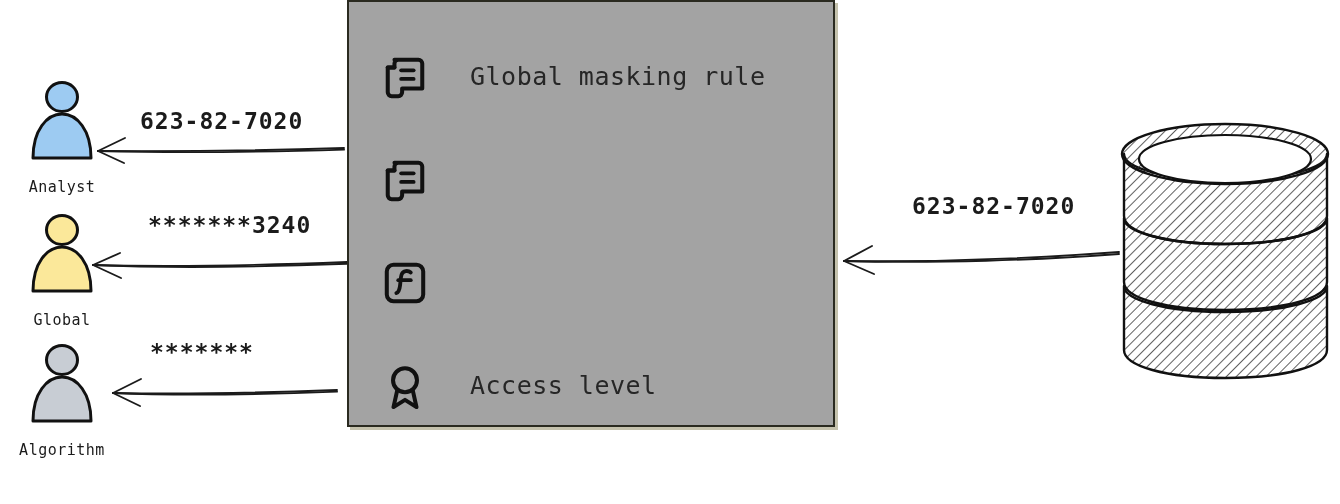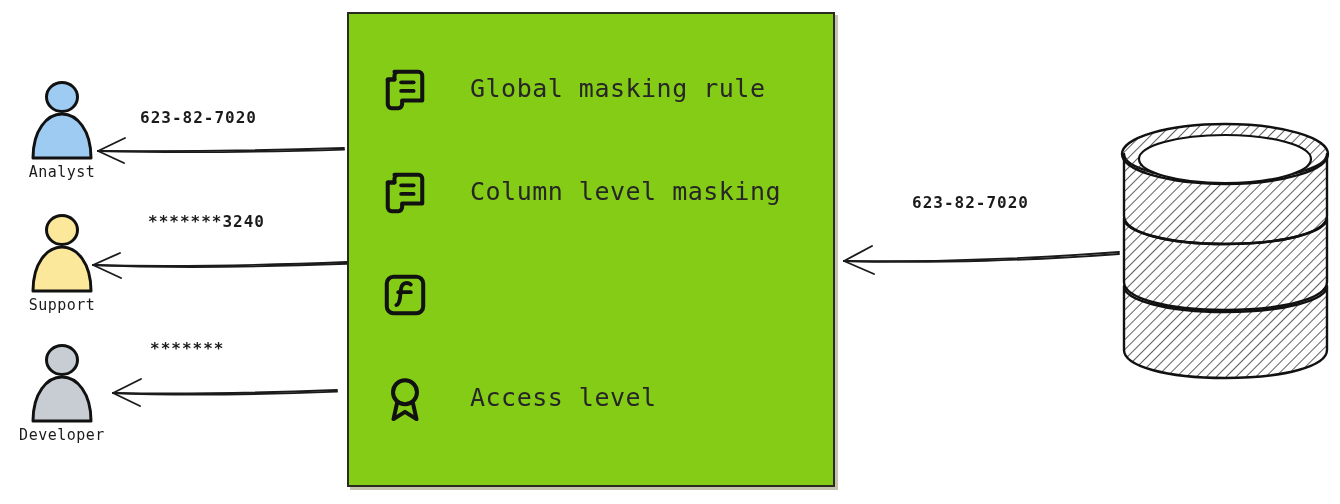--- a/index.html
+++ b/index.html
@@ -25,33 +25,33 @@
     width: 78px;
     height: 82px;
     margin: 0 auto;
     display: block;
   }
   .actor-label {
     font-family: "DejaVu Sans Mono", "Liberation Mono", monospace;
     font-size: 15px;
     color: #1b1b1b;
     letter-spacing: 0.5px;
-    margin-top: 1px;
+    margin-top: 16px;
     white-space: nowrap;
   }
 
   #actor-analyst   { left: 2px;  top: 80px; }
   #actor-support   { left: 2px;  top: 213px; }
   #actor-developer { left: 2px;  top: 343px; }
 
   
   .flow-label {
     position: absolute;
     font-family: "DejaVu Sans Mono", "Liberation Mono", monospace;
-    font-size: 16px;
+    font-size: 23px;
     font-weight: bold;
     color: #1b1b1b;
     letter-spacing: 1px;
     white-space: nowrap;
   }
   #label-analyst   { left: 140px; top: 108px; }
   #label-support   { left: 148px; top: 212px; }
   #label-developer { left: 150px; top: 339px; }
   #label-db        { left: 912px; top: 193px; }
 
@@ -70,24 +70,24 @@
     stroke: #1b1b1b;
     stroke-width: 1.9;
     stroke-linecap: round;
     stroke-linejoin: round;
   }
 
   
   #policy-box {
     position: absolute;
     left: 347px;
-    top: 12px;
+    top: 0;
     width: 488px;
-    height: 475px;
-    background: #84cc16;
+    height: 427px;
+    background: #a3a3a3;
     border: 2px solid #2a2a20;
     box-sizing: border-box;
     box-shadow: 3px 3px 0 rgba(90,80,20,0.35);
   }
   #policy-list {
     position: absolute;
     left: 0; top: 0;
     width: 100%;
     height: 100%;
     padding: 48px 0 0 33px;
@@ -132,29 +132,29 @@
     <path d="M10 78 C10 50 24 34 39 34 C54 34 68 50 68 78 Z" fill="#9DCBF2" stroke="#111" stroke-width="3" stroke-linejoin="round"></path>
   </svg>
   <div class="actor-label">Analyst</div>
 </div>
 
 <div class="actor" id="actor-support">
   <svg class="actor-figure" viewBox="0 0 78 82">
     <ellipse cx="39" cy="17" rx="15.5" ry="14.5" fill="#FBE89A" stroke="#111" stroke-width="3"></ellipse>
     <path d="M10 78 C10 50 24 34 39 34 C54 34 68 50 68 78 Z" fill="#FBE89A" stroke="#111" stroke-width="3" stroke-linejoin="round"></path>
   </svg>
-  <div class="actor-label">Support</div>
+  <div class="actor-label">Global</div>
 </div>
 
 <div class="actor" id="actor-developer">
   <svg class="actor-figure" viewBox="0 0 78 82">
     <ellipse cx="39" cy="17" rx="15.5" ry="14.5" fill="#C8CDD4" stroke="#111" stroke-width="3"></ellipse>
     <path d="M10 78 C10 50 24 34 39 34 C54 34 68 50 68 78 Z" fill="#C8CDD4" stroke="#111" stroke-width="3" stroke-linejoin="round"></path>
   </svg>
-  <div class="actor-label">Developer</div>
+  <div class="actor-label">Algorithm</div>
 </div>
 
 <div class="flow-label" id="label-analyst">623-82-7020</div>
 <div class="flow-label" id="label-support">*******3240</div>
 <div class="flow-label" id="label-developer">*******</div>
 <div class="flow-label" id="label-db">623-82-7020</div>
 
 <svg class="arrow-svg" id="arrow-analyst" viewBox="0 0 250 48">
   <path class="arrow-stroke" d="M249 20 C170 22.5 80 23.5 3 23"></path>
   <path class="arrow-stroke" d="M249 21.6 C170 24 80 25 3 23"></path>
@@ -196,21 +196,20 @@
       <span class="policy-text">Global masking rule</span>
     </div>
 
     <div class="policy-row">
       <svg class="policy-icon" viewBox="0 0 48 48">
         <path d="M13 6 H38 a4 4 0 0 1 4 4 v26 H21 v4 a4 4 0 0 1 -4 4 H10 a4 4 0 0 1 -4 -4 V14 h7 V10 a4 4 0 0 1 4 -4 z" fill="none" stroke="#111" stroke-width="4.2" stroke-linejoin="round" stroke-linecap="round"></path>
         <path d="M6 14 h7" fill="none" stroke="#111" stroke-width="4.2" stroke-linecap="round"></path>
         <path d="M20 17 H33" fill="none" stroke="#111" stroke-width="4" stroke-linecap="round"></path>
         <path d="M20 26 H33" fill="none" stroke="#111" stroke-width="4" stroke-linecap="round"></path>
       </svg>
-      <span class="policy-text">Column level masking</span>
     </div>
 
     <div class="policy-row">
       <svg class="policy-icon" viewBox="0 0 48 48">
         <rect x="5" y="5" width="38" height="38" rx="7" ry="7" fill="none" stroke="#111" stroke-width="4.2"></rect>
         <path d="M30 13 c-3 -2.5 -8 -2 -9.5 2 c-1 2.8 -1.2 7.5 -1.6 11 c-0.5 4.5 -1.2 7.5 -3.9 8.5" fill="none" stroke="#111" stroke-width="4" stroke-linecap="round"></path>
         <path d="M17 21 H30" fill="none" stroke="#111" stroke-width="4" stroke-linecap="round"></path>
       </svg>
     </div>
 

